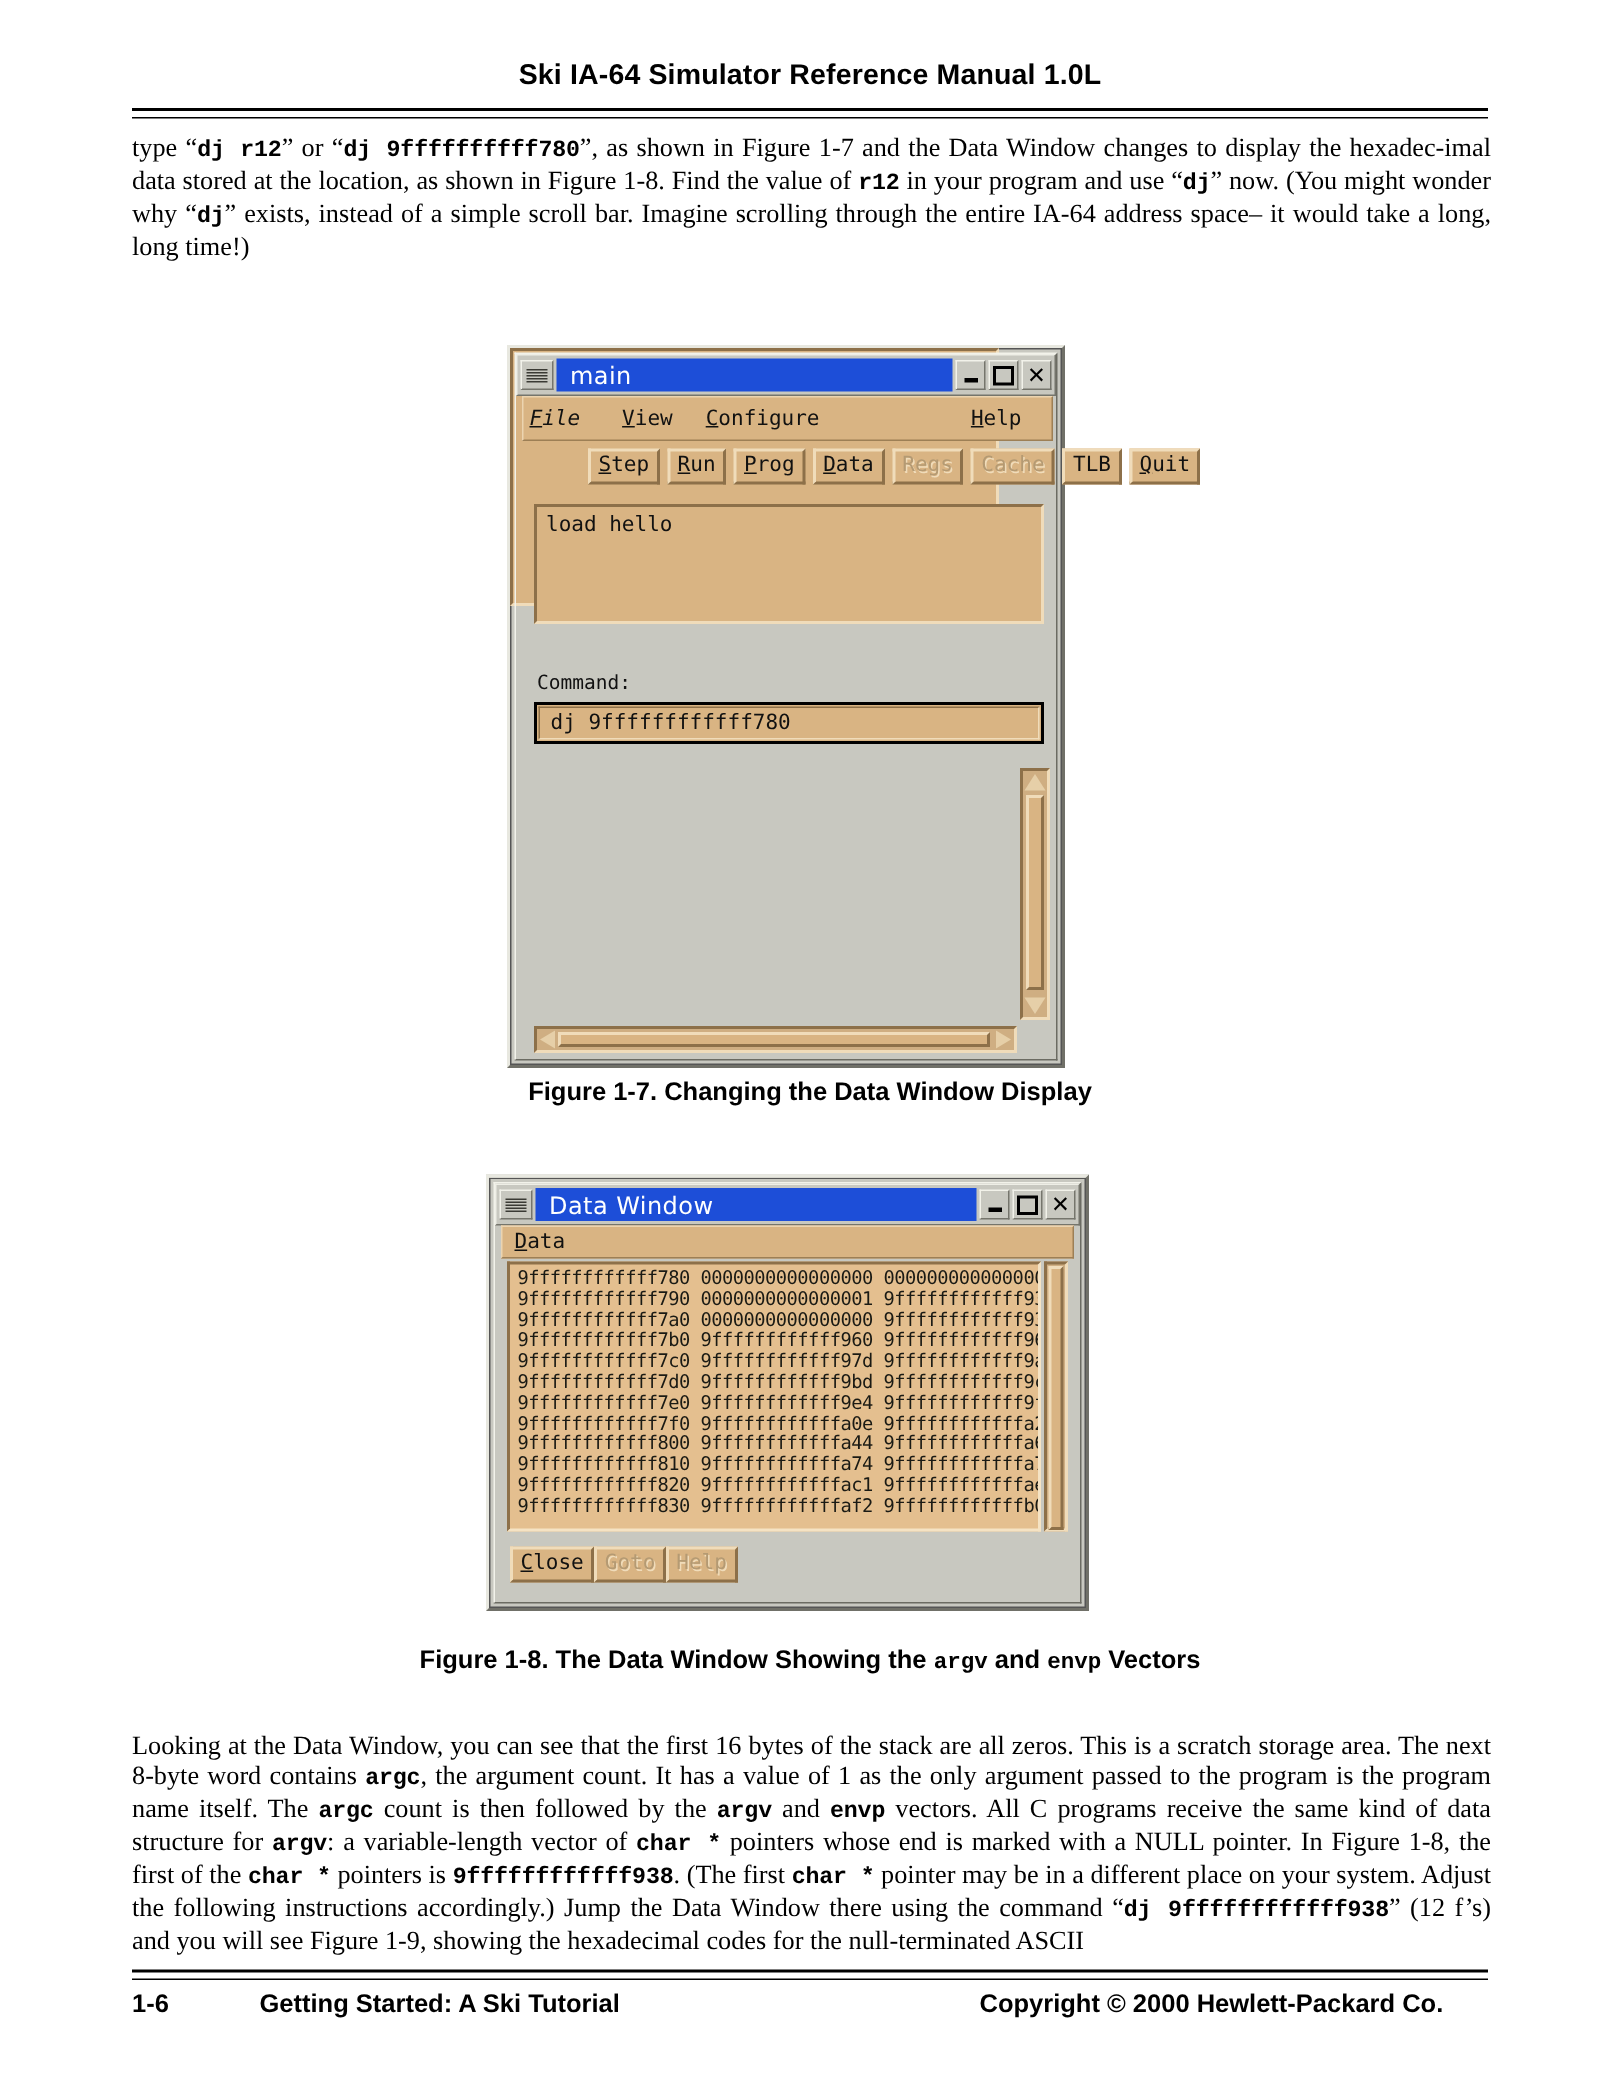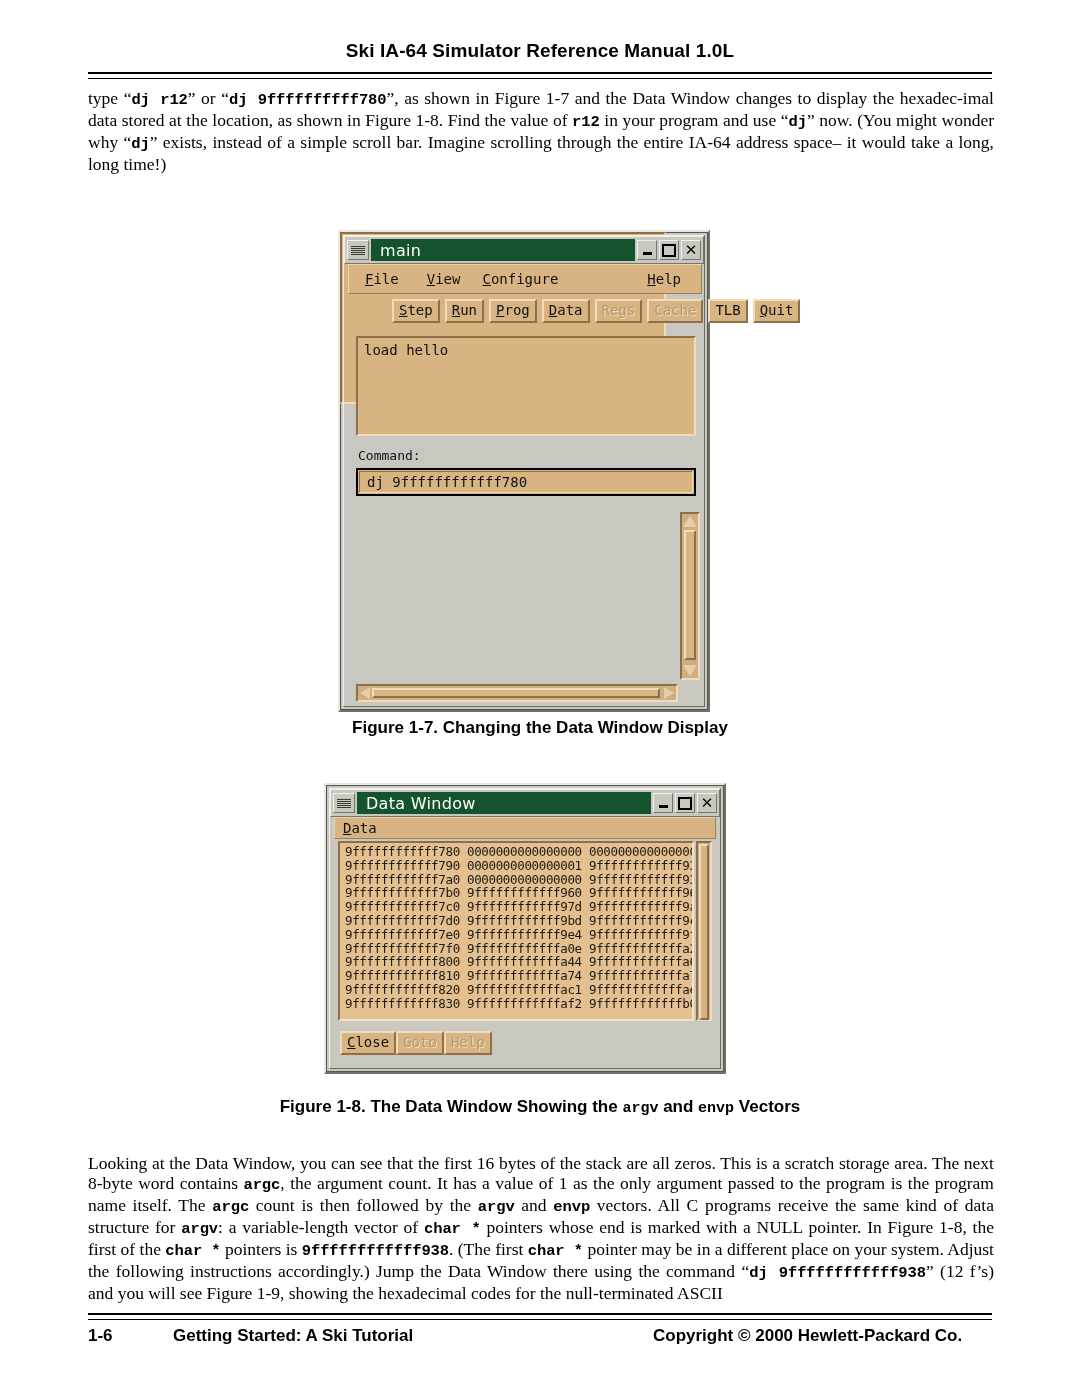--- a/index.html
+++ b/index.html
@@ -49,21 +49,21 @@
 
   .titlebar{position:absolute;left:4px;right:4px;top:4px;height:26px;
             background:#c8c8c0;display:flex;align-items:center;
             border-top:1px solid #eeeee6;border-left:1px solid #eeeee6;
             border-right:1px solid #75756c;border-bottom:1px solid #75756c;}
   .tb-menu{width:22px;height:20px;margin-left:2px;background:#c8c8c0;
            border-top:1px solid #f2f2ea;border-left:1px solid #f2f2ea;
            border-right:1px solid #75756c;border-bottom:1px solid #75756c;
            display:flex;flex-direction:column;justify-content:center;gap:1px;padding:2px 3px;box-sizing:border-box;}
   .tb-menu i{display:block;height:1px;background:#3a3a34;}
-  .tb-caption{flex:1;height:22px;margin:0 2px;background:#14532d;
+  .tb-caption{flex:1;height:22px;margin:0 2px;background:#1d4ed8;
               display:flex;align-items:center;padding-left:9px;box-sizing:border-box;}
   .tb-caption span{color:#fff;font-family:"DejaVu Sans",sans-serif;font-size:16px;letter-spacing:.3px;}
   .tb-btns{display:flex;gap:2px;margin-right:2px;}
   .tb-btn{width:20px;height:20px;background:#c8c8c0;
           border-top:1px solid #f2f2ea;border-left:1px solid #f2f2ea;
           border-right:1px solid #75756c;border-bottom:1px solid #75756c;
           display:flex;align-items:center;justify-content:center;
           font-family:"DejaVu Sans",sans-serif;font-size:12px;color:#000;box-sizing:border-box;}
   .gl-min{width:9px;height:3px;background:#000;margin-top:7px;}
   .gl-max{width:10px;height:9px;border:2px solid #000;}
@@ -157,38 +157,38 @@
         <div class="tb-btn">
             <div class="gl-max"></div>
           </div>
         <div class="tb-btn">
             <span class="gl-close">✕</span>
           </div>
       </div>
     </div>
 
     <div class="menubar" style="left:8px;top:32px;width:352px;">
-      <div class="mi" style="margin-left:12px;"><u>F</u>ile</div>
+      <div class="mi" style="font-style:italic;"><u>F</u>ile</div>
       <div class="mi" style="margin-left:20px;"><u>V</u>iew</div>
       <div class="mi" style="margin-left:14px;"><u>C</u>onfigure</div>
       <div class="mi" style="margin-left:auto;margin-right:16px;"><u>H</u>elp</div>
     </div>
 
     <div class="toolbar" style="left:16px;top:66px;width:340px;height:26px;padding-left:36px;">
       <div class="tbtn"><u>S</u>tep</div>
       <div class="tbtn"><u>R</u>un</div>
       <div class="tbtn"><u>P</u>rog</div>
       <div class="tbtn"><u>D</u>ata</div>
       <div class="tbtn disabled">Regs</div>
       <div class="tbtn disabled">Cache</div>
       <div class="tbtn">TLB</div>
       <div class="tbtn"><u>Q</u>uit</div>
     </div>
 
-    <div class="sunken textarea" style="left:16px;top:104px;width:340px;height:100px;">
+    <div class="sunken textarea" style="left:16px;top:104px;width:340px;height:80px;">
       <span>load hello</span>
     </div>
 
     <div class="cmdlabel" style="left:18px;top:216px;">Command:</div>
 
     <div class="cmdbox" style="left:16px;top:236px;width:340px;height:28px;">
       <div class="inner">dj 9ffffffffffff780</div>
     </div>
 
     <div class="sunken" style="left:16px;top:280px;width:322px;height:168px;"></div>

